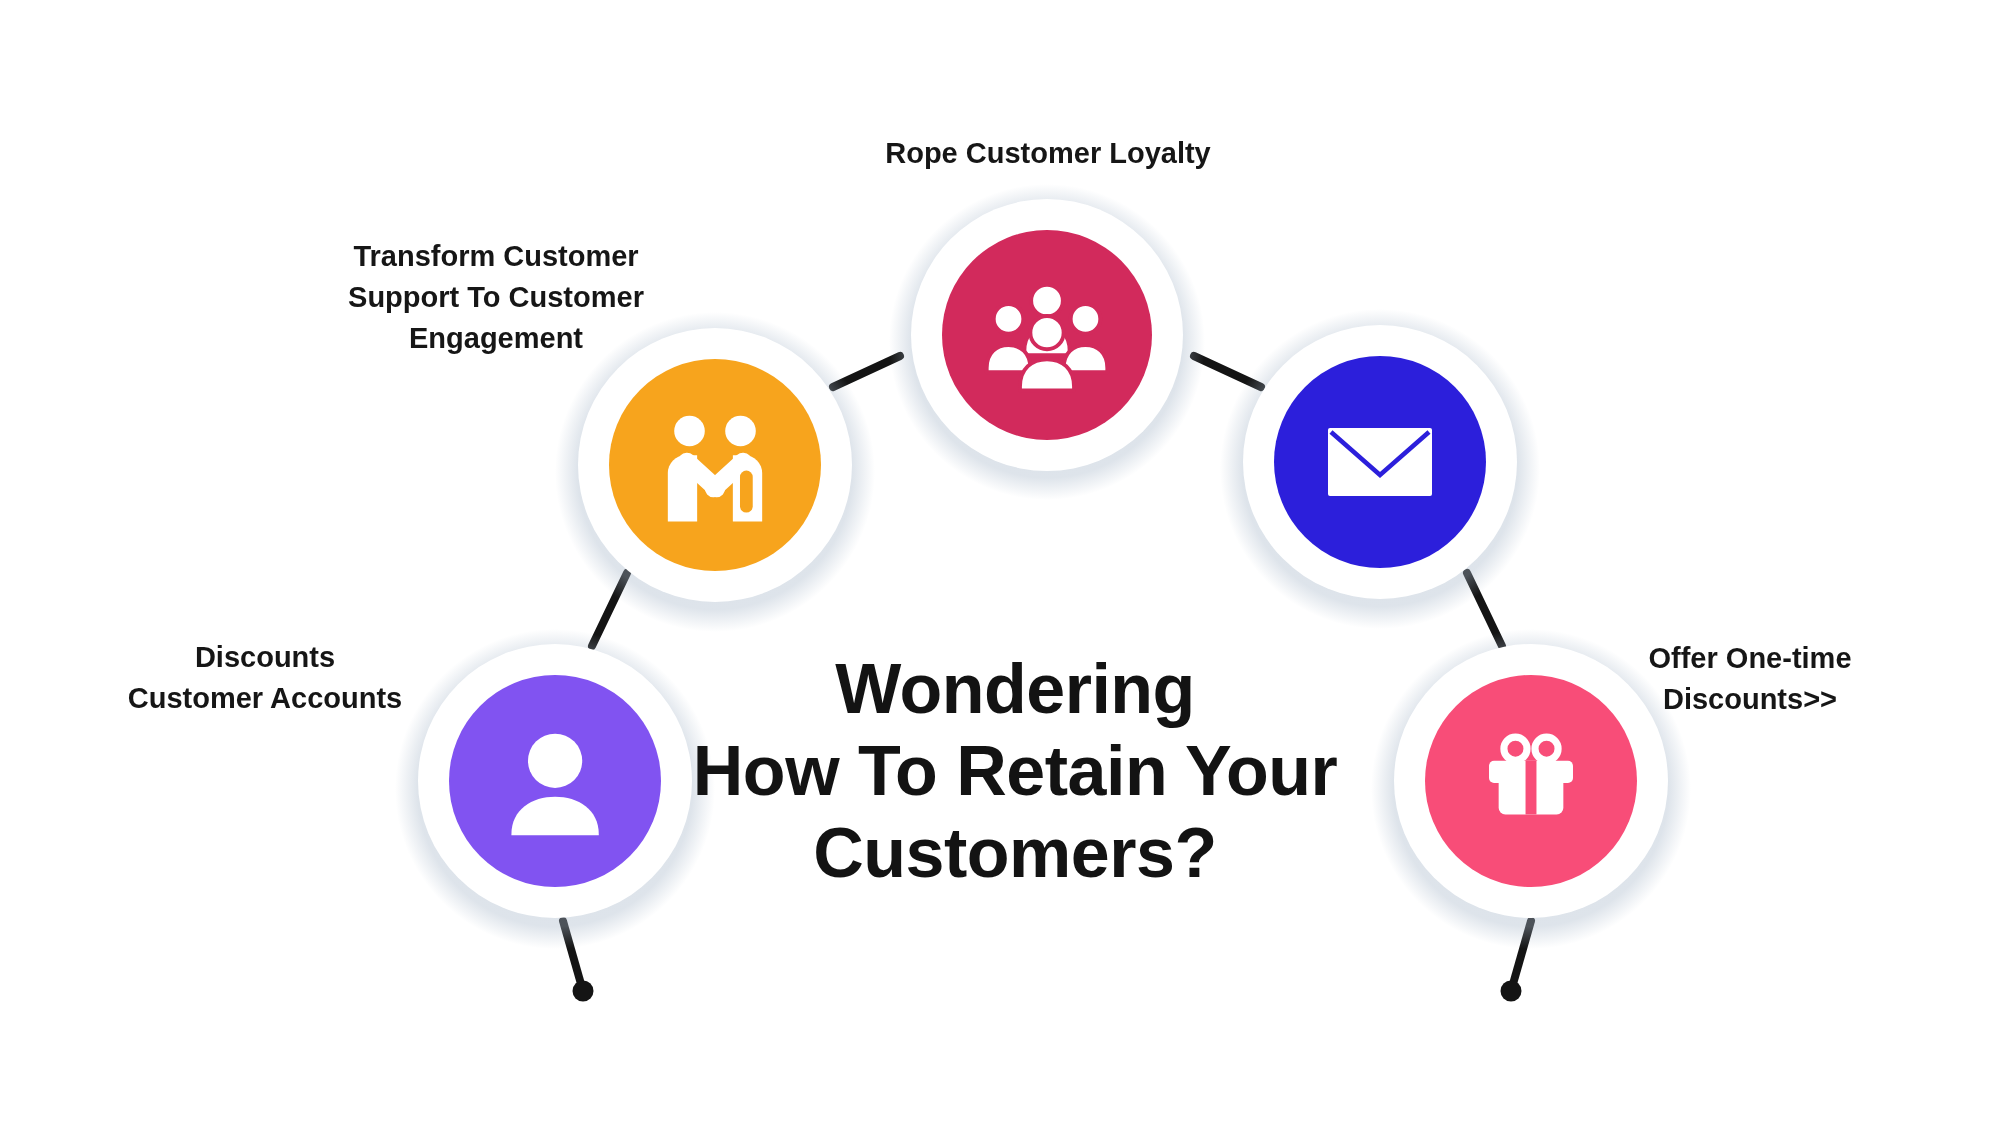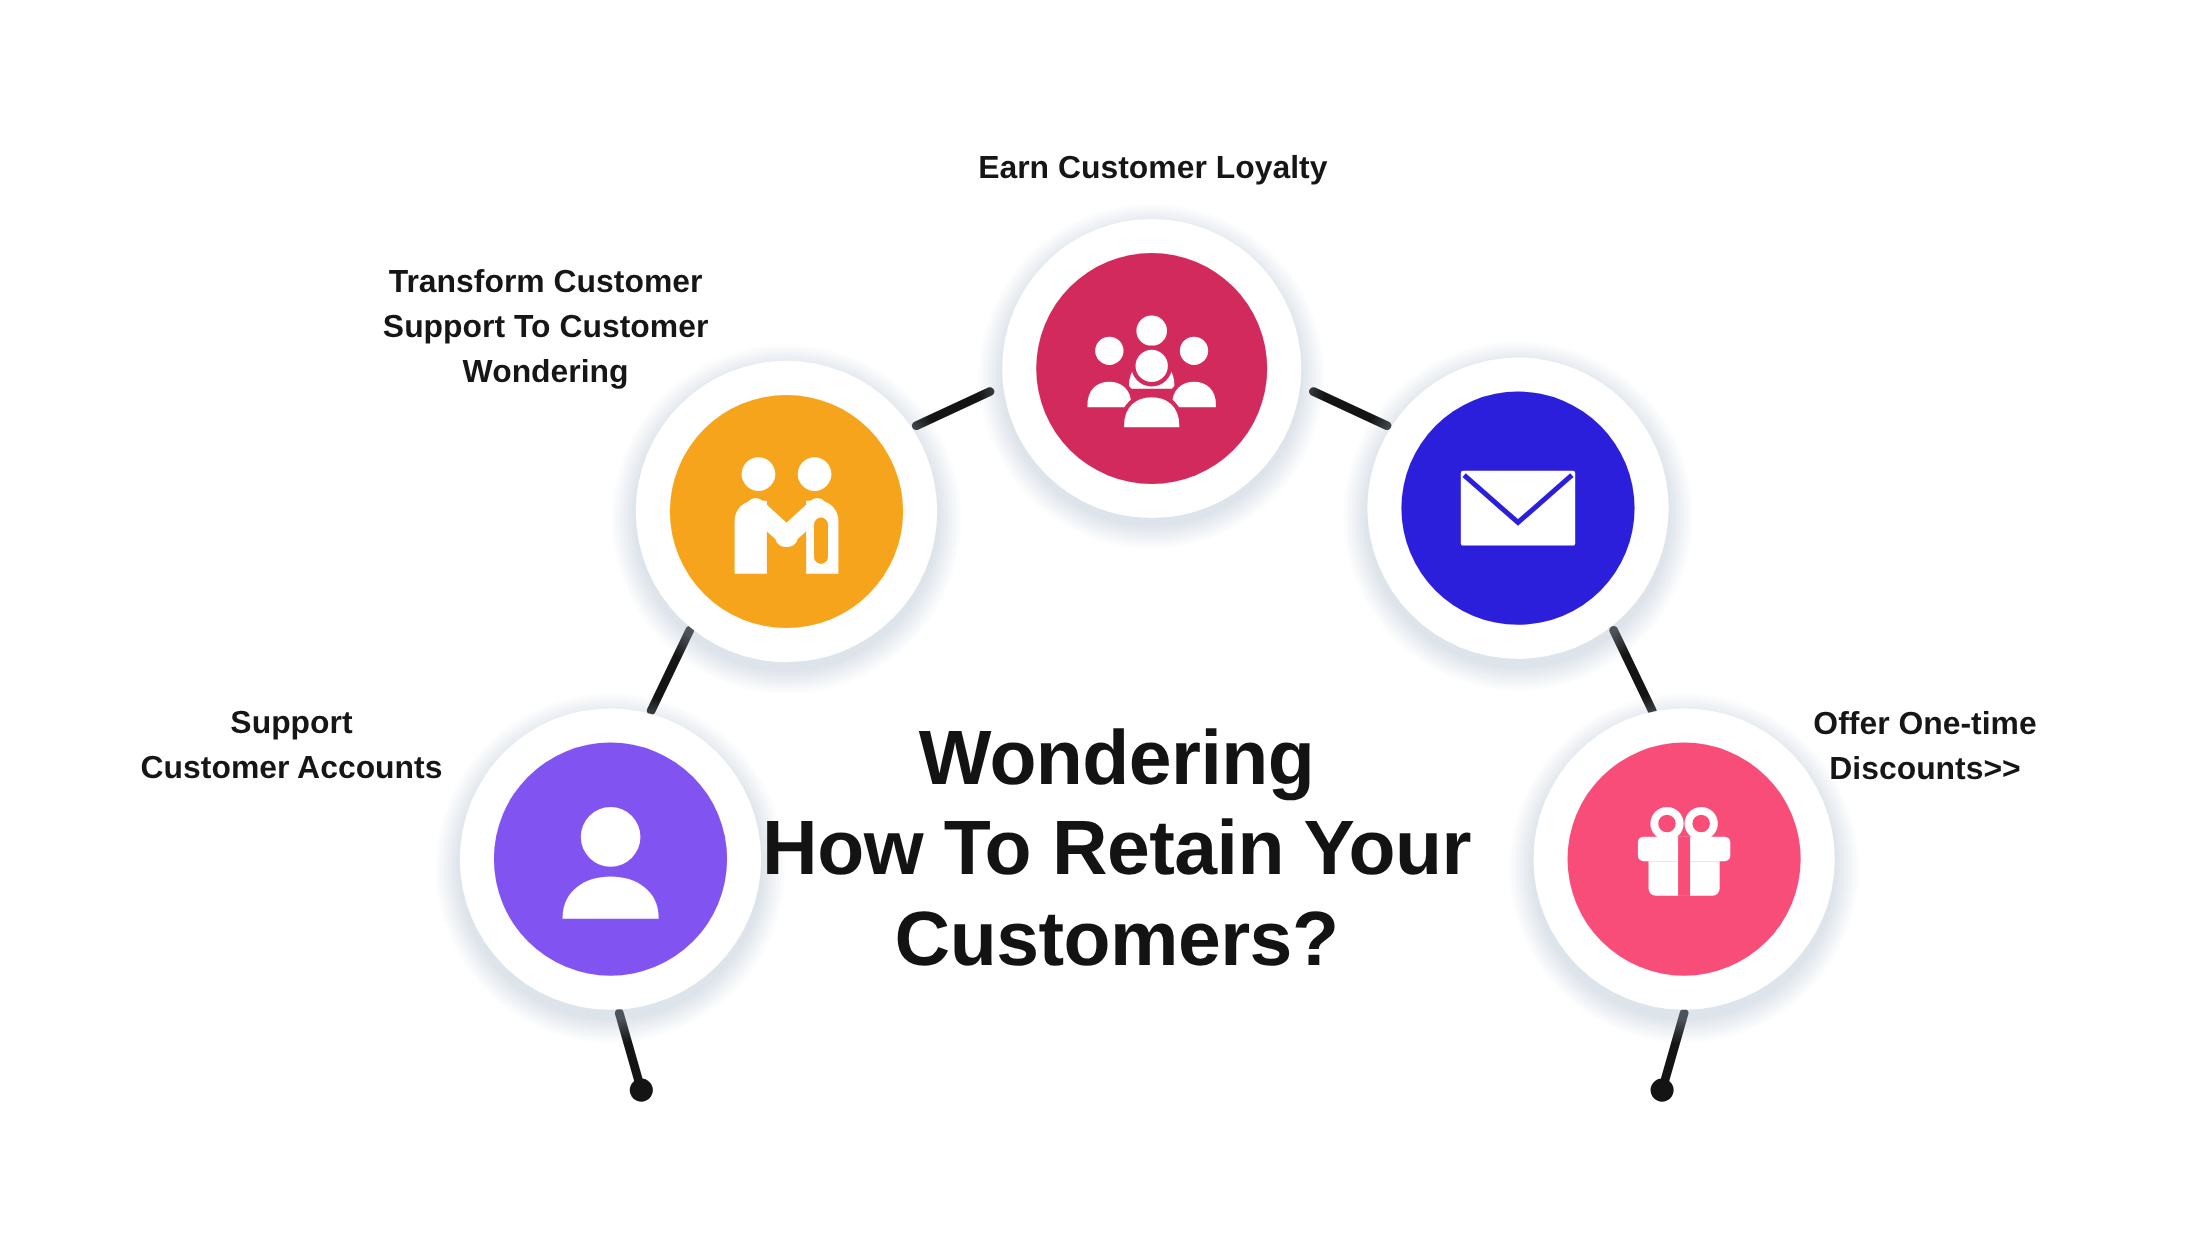--- a/index.html
+++ b/index.html
@@ -117,26 +117,26 @@
       <g transform="translate(1480.6,730) scale(2.1)" fill="#ffffff">
         <circle cx="16.6" cy="8.9" r="5.5" fill="none" stroke="#ffffff" stroke-width="3.4"></circle>
         <circle cx="31.4" cy="8.9" r="5.5" fill="none" stroke="#ffffff" stroke-width="3.4"></circle>
         <rect x="4" y="14.6" width="40" height="10.6" rx="2.4"></rect>
         <path d="M8.6 25.2 h30.8 V37 a3.2 3.2 0 0 1 -3.2 3.2 H11.8 A3.2 3.2 0 0 1 8.6 37 z"></path>
         <rect x="21.4" y="14.6" width="5.2" height="25.6" fill="#F84D78"></rect>
       </g>
     </g>
   </svg>
 
-  <div class="label" style="left:265px;  top:637px;">Support
+  <div class="label" style="left:265px;  top:637px;">Discounts
 Customer Accounts</div>
   <div class="label" style="left:496px;  top:236px;">Transform Customer
 Support To Customer
-Wondering</div>
-  <div class="label" style="left:1048px; top:133px;">Earn Customer Loyalty</div>
+Engagement</div>
+  <div class="label" style="left:1048px; top:133px;">Rope Customer Loyalty</div>
   <div class="label" style="left:1750px; top:638px;">Offer One-time
 Discounts&gt;&gt;</div>
 
   <div class="title" style="left:1015px; top:648px;">Wondering
 How To Retain Your
 Customers?</div>
 
 </div>
 
 </body></html>

